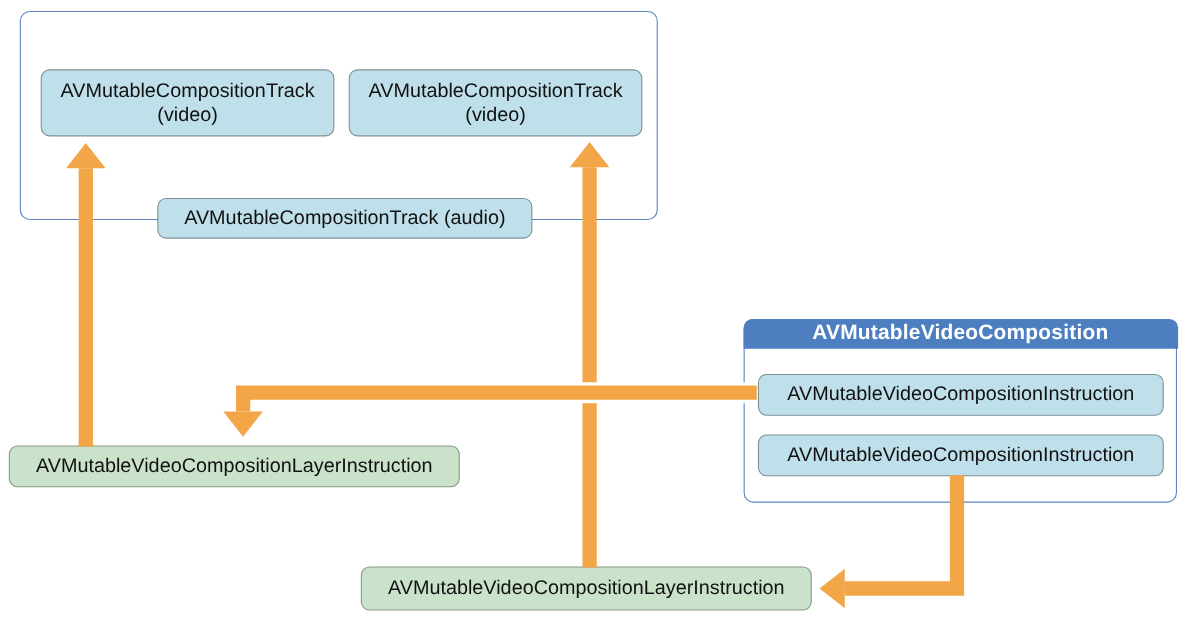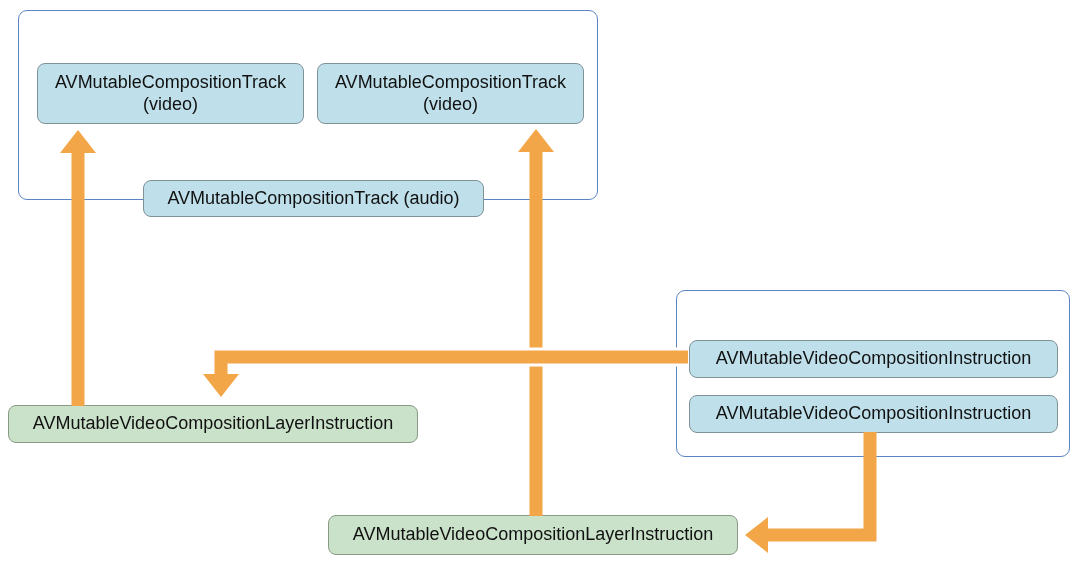--- a/index.html
+++ b/index.html
@@ -80,20 +80,21 @@
     <div class="node track" style="left:298px;top:52px;width:267px;height:61px;">
       <div>AVMutableCompositionTrack</div>
       <div>(video)</div>
     </div>
     <div class="node track" style="left:124px;top:136px;width:341px;height:37px;margin-top:33px;">
       <div>AVMutableCompositionTrack (audio)</div>
     </div>
   </div>
 
   <div class="container" style="left:676px;top:290px;width:394px;height:167px;">
+    <div class="container-header" style="height:27px;">AVMutableVideoComposition</div>
     <div class="node track" style="left:12px;top:49px;width:369px;height:38px;">
       <div>AVMutableVideoCompositionInstruction</div>
     </div>
     <div class="node track" style="left:12px;top:104px;width:369px;height:38px;">
       <div>AVMutableVideoCompositionInstruction</div>
     </div>
   </div>
 
   <div class="node layer" style="left:8px;top:405px;width:410px;height:38px;">
     <div>AVMutableVideoCompositionLayerInstruction</div>

